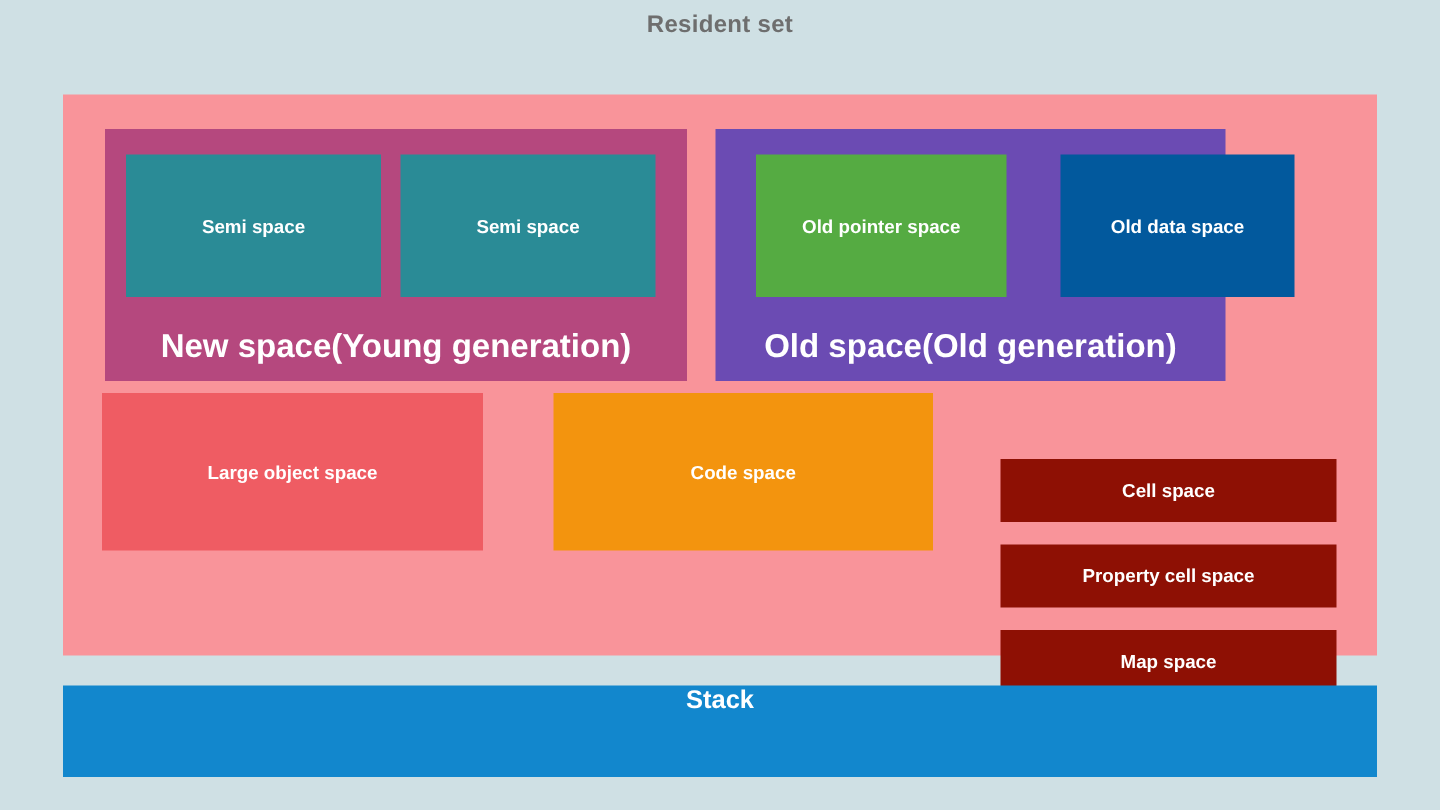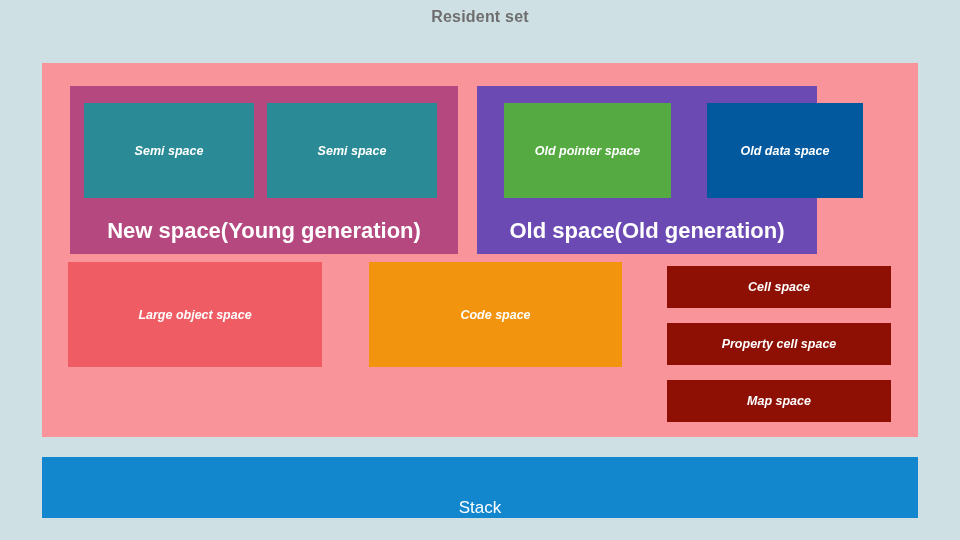--- a/index.html
+++ b/index.html
@@ -73,21 +73,20 @@
   
   .box {
     position: absolute;
     display: flex;
     align-items: center;
     justify-content: center;
     color: #ffffff;
     font-size: 12.5px;
     font-weight: bold;
     text-align: center;
-    font-style: italic;
   }
   .semi { top: 17px; width: 170px; height: 95px; background: #2a8b96; }
   .semi-a { left: 14px; }
   .semi-b { left: 197px; }
 
   .old-pointer { left: 27px; top: 17px; width: 167px; height: 95px; background: #55ab42; }
   .old-data    { left: 230px; top: 17px; width: 156px; height: 95px; background: #02599d; }
 
   
   .large-object {
@@ -100,37 +99,38 @@
     width: 253px; height: 105px;
     background: #f3940e;
   }
 
   
   .redbox {
     left: 625px;
     width: 224px; height: 42px;
     background: #8e1004;
     font-size: 12.5px;
+    margin-top: 40px;
   }
   .redbox-1 { top: 203px; }
   .redbox-2 { top: 260px; }
   .redbox-3 { top: 317px; }
 
   
   .stack {
     position: absolute;
     left: 42px; top: 457px;
     width: 876px; height: 61px;
     background: #1287cd;
     display: flex;
-    align-items: flex-end;
+    align-items: flex-start;
     justify-content: center;
     color: #ffffff;
     font-size: 17px;
-    font-weight: normal;
+    font-weight: bold;
   }
 </style>
 </head>
 <body>
 
 <div class="canvas">
 
   <div class="title">Resident set</div>
 
   <div class="heap">

